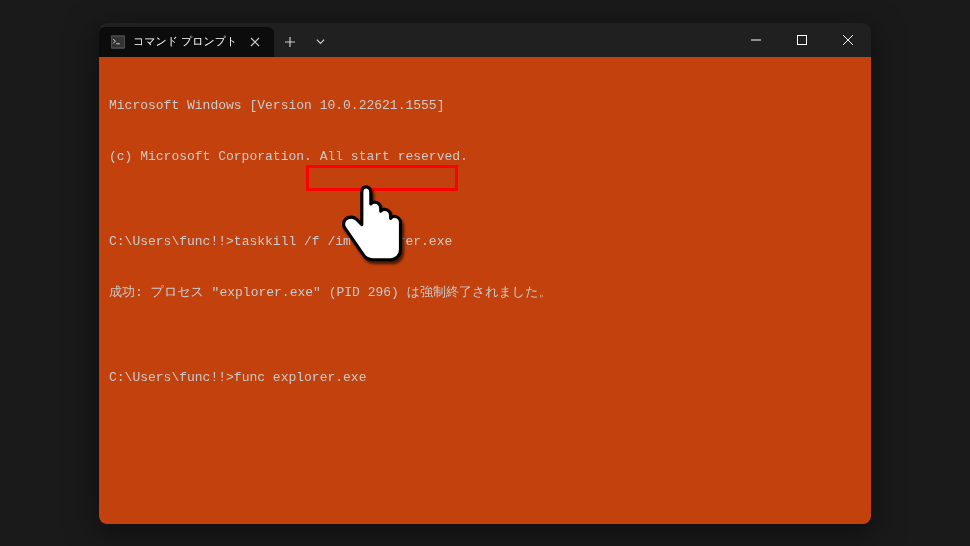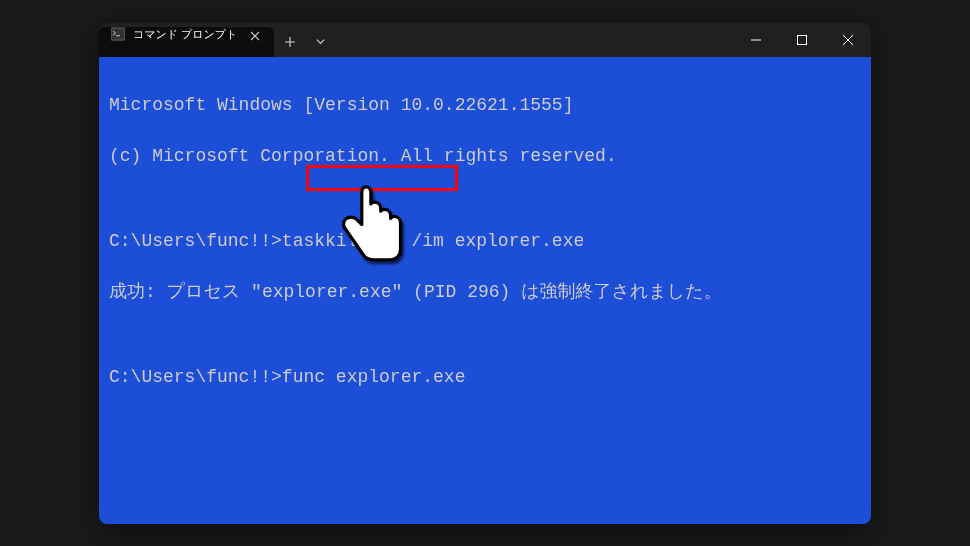--- a/index.html
+++ b/index.html
@@ -26,21 +26,21 @@
       position: relative;
     }
     .titlebar {
       height: 34px;
       background: #202020;
       display: flex;
       align-items: stretch;
     }
     .tab {
       display: flex;
-      align-items: flex-start;
+      align-items: center;
       background: #0c0c0c;
       padding: 0 10px 0 12px;
       gap: 8px;
       border-top-left-radius: 6px;
       border-top-right-radius: 6px;
       margin-top: 4px;
       min-width: 175px;
       font-size: 11px;
       color: #ffffff;
     }
@@ -92,24 +92,24 @@
       width: 46px;
       display: flex;
       align-items: center;
       justify-content: center;
       color: #ffffff;
       cursor: pointer;
     }
     .win-btn svg { width: 10px; height: 10px; }
     .terminal-body {
       flex: 1;
-      background: #1d4ed8;
+      background: #c2410c;
       padding: 6px 10px;
       font-family: "Consolas", "Courier New", monospace;
-      font-size: 18px;
+      font-size: 13px;
       line-height: 17px;
       color: #cccccc;
       white-space: pre;
       position: relative;
     }
     .line { white-space: pre; }
     .highlight-box {
       position: absolute;
       border: 3px solid #ff0000;
       pointer-events: none;
@@ -174,21 +174,21 @@
         <svg viewBox="0 0 10 10">
             <line x1="0" y1="0" x2="10" y2="10" stroke="#fff" stroke-width="1"></line>
             <line x1="10" y1="0" x2="0" y2="10" stroke="#fff" stroke-width="1"></line>
           </svg>
       </div>
     </div>
   </div>
 
   <div class="terminal-body">
     <div class="line">Microsoft Windows [Version 10.0.22621.1555]</div>
-    <div class="line">(c) Microsoft Corporation. All rights reserved.</div>
+    <div class="line">(c) Microsoft Corporation. All start reserved.</div>
     <div class="line"></div>
     <div class="line"><span>C:\Users\func!!&gt;</span><span>taskkill /f /im explorer.exe</span></div>
     <div class="line">成功: プロセス "explorer.exe" (PID 296) は強制終了されました。</div>
     <div class="line"></div>
     <div class="line"><span>C:\Users\func!!&gt;</span><span>func explorer.exe</span></div>
   </div>
 
   <div class="highlight-box" style="top:142px;left:207px;width:152px;height:26px;"></div>
 
   <div class="cursor-hand" style="top:162px;left:225px;">

